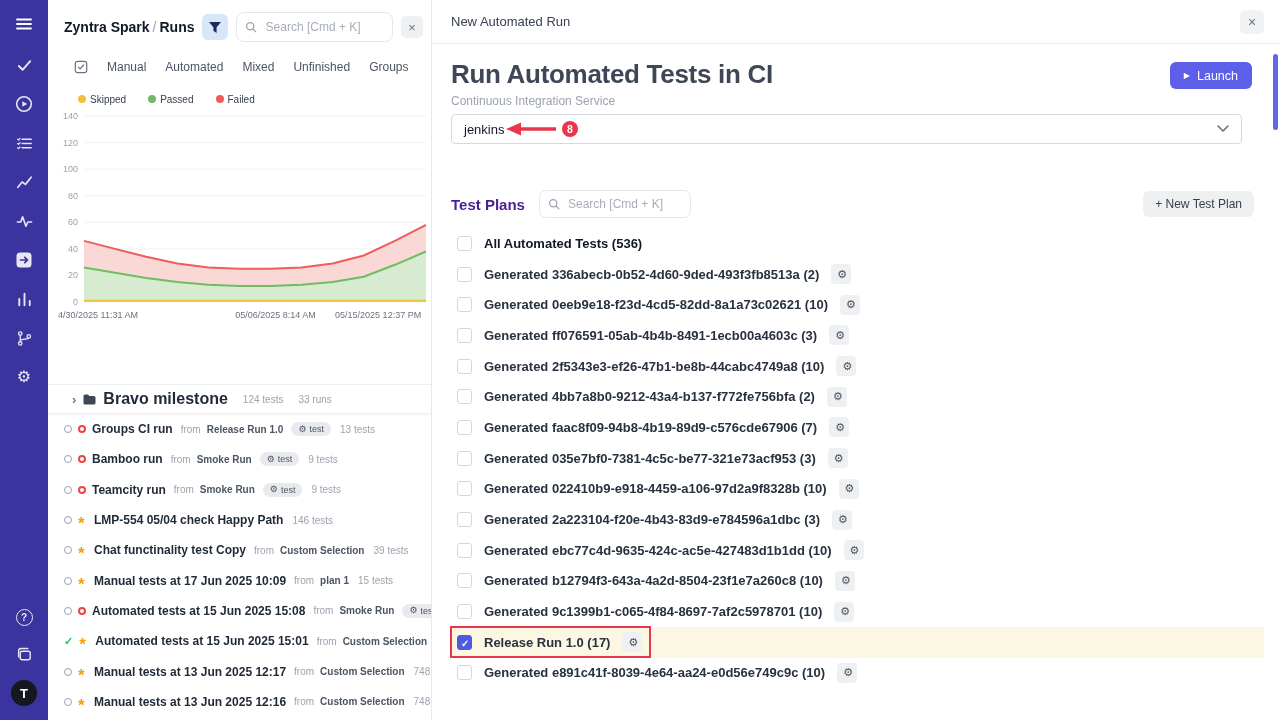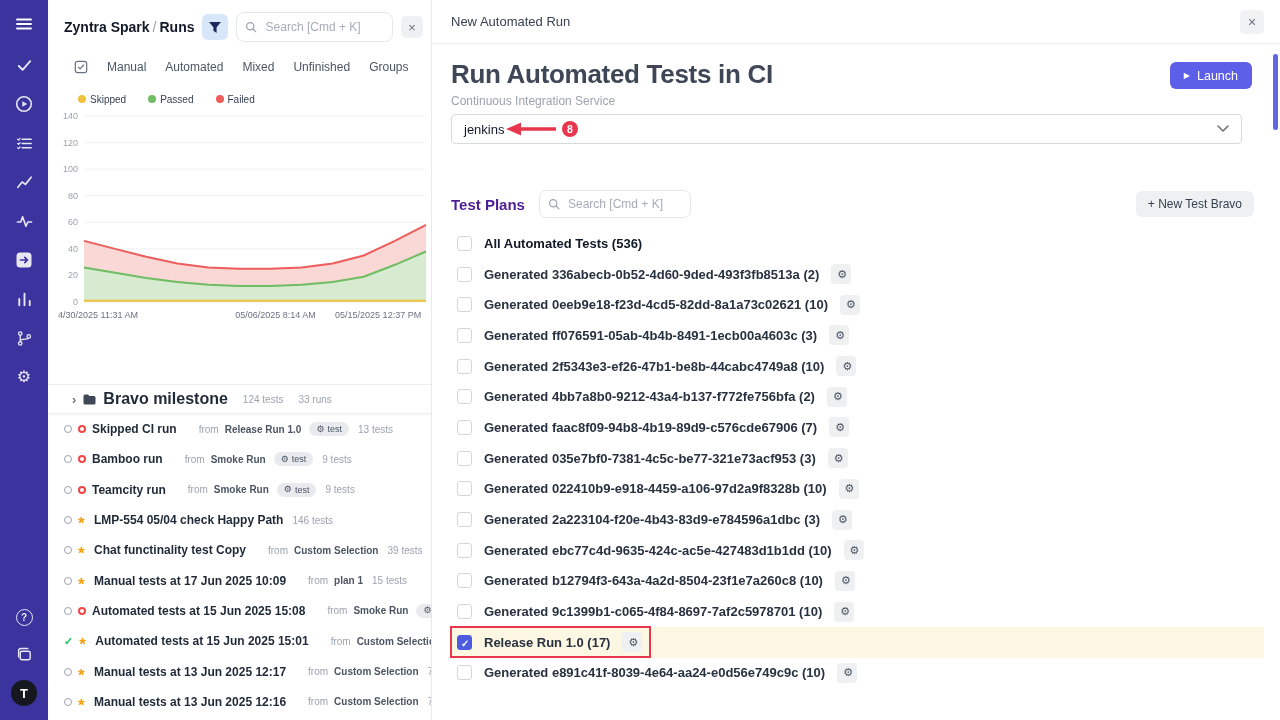--- a/index.html
+++ b/index.html
@@ -42,21 +42,21 @@
   .run-row{height:30.3px;display:flex;align-items:center;gap:6px;padding:0 10px 0 16px;white-space:nowrap;overflow:hidden;}
   .i-clock{width:8px;height:8px;border:1.4px solid #9ca3af;border-radius:50%;flex:none;}
   .i-ring{width:8px;height:8px;border:2px solid #ef4444;border-radius:50%;flex:none;display:none;}
   .i-spark{color:#f59e0b;font-weight:700;font-size:17px;line-height:0;transform:translateY(4px);flex:none;display:none;width:10px;}
   .i-check{color:#22c55e;font-weight:700;font-size:11px;line-height:1;flex:none;display:none;}
   .status-failed .i-ring{display:inline-block;}
   .status-manual .i-spark{display:inline-block;}
   .status-passed .i-check{display:inline-block;}
   .status-passed .i-spark{display:inline-block;}
   .run-title{font-size:12px;font-weight:600;color:#1f2937;}
-  .from-label{font-size:10px;color:#9ca3af;margin-left:16px;}
+  .from-label{font-size:10px;color:#9ca3af;margin-left:2px;}
   .from-value{font-size:10px;font-weight:700;color:#4b5563;}
   .badge{display:inline-flex;align-items:center;gap:3px;background:#e8eaee;border-radius:9px;padding:2px 7px;font-size:9px;color:#4b5563;margin-left:2px;}
   .badge .g{font-size:9px;line-height:1;}
   .tests-count{font-size:10px;color:#9ca3af;margin-left:3px;}
 
   
   .main{flex:1;display:flex;flex-direction:column;position:relative;background:#fff;overflow:hidden;}
   .topbar{height:44px;flex:none;display:flex;align-items:center;justify-content:space-between;padding:0 16px 0 19px;border-bottom:1px solid #e9eaec;}
   .topbar-title{font-size:13px;color:#374151;}
   .close-btn{width:24px;height:24px;background:#f1f2f4;border:none;border-radius:5px;color:#6b7280;font-size:14px;line-height:1;display:flex;align-items:center;justify-content:center;}
@@ -249,21 +249,21 @@
       <span class="m-meta">124 tests</span>
       <span class="m-meta">33 runs</span>
     </div>
 
     <div class="runs-list">
   <div class="run-row status-failed">
     <span class="i-clock"></span>
 
     <span class="i-ring"></span>
 
-    <span class="run-title">Skipped CI run</span>
+    <span class="run-title">Groups CI run</span>
     <span class="from-label">from</span>
     <span class="from-value">Release Run 1.0</span>
     <span class="badge">
       <span class="g">⚙</span>
       <span class="badge-label">test</span>
     </span>
     <span class="tests-count">13 tests</span>
 
   </div>
 
@@ -419,21 +419,21 @@
 
       <div class="plans-header">
         <h2>Test Plans</h2>
         <div class="search small">
           <svg width="14" height="14" viewBox="0 0 15 15">
               <circle cx="6.5" cy="6.5" r="4.5" stroke="#9ca3af" stroke-width="1.5" fill="none"></circle>
               <path d="M10 10l3.5 3.5" stroke="#9ca3af" stroke-width="1.5" stroke-linecap="round"></path>
             </svg>
           <input placeholder="Search [Cmd + K]" style="">
         </div>
-        <button class="new-plan">+ New Test Bravo</button>
+        <button class="new-plan">+ New Test Plan</button>
       </div>
 
       <div class="plans-list">
   <div class="plan-row">
     <div class="plan-inner">
       <span class="cb"></span>
       <span class="plan-label bold">All Automated Tests (536)</span>
 
     </div>
   </div>

